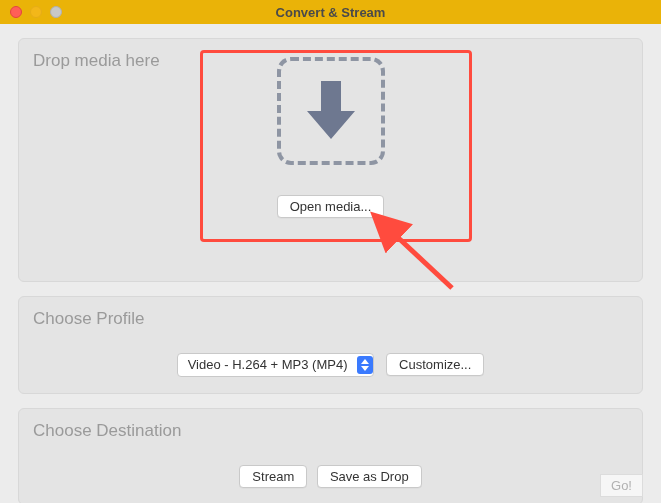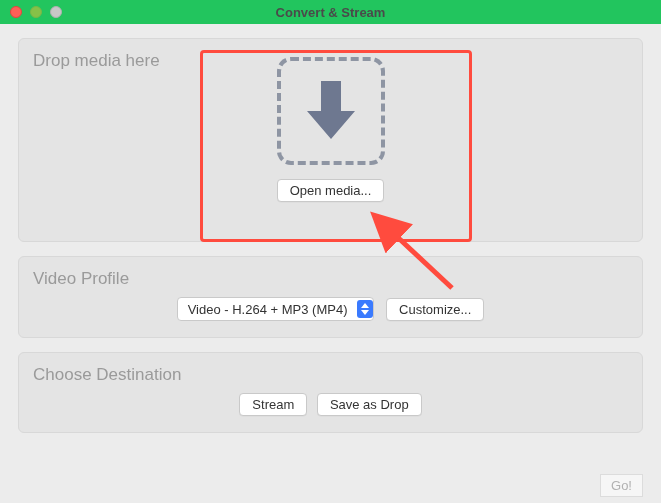--- a/index.html
+++ b/index.html
@@ -11,21 +11,21 @@
     font-size: 13px;
     color: #333;
     overflow: hidden;
     position: relative;
   }
   .titlebar {
     height: 24px;
     display: flex;
     align-items: center;
     position: relative;
-    background: #22c55e;
+    background: #eab308;
   }
   .traffic-lights {
     display: flex;
     gap: 8px;
     padding-left: 10px;
   }
   .tl { width: 12px; height: 12px; border-radius: 50%; }
   .tl.red { background: #ff5f57; border: 0.5px solid #e24640; }
   .tl.yel { background: #ffbd2e; border: 0.5px solid #e1a42c; opacity: 0.45; }
   .tl.grn { background: #c8c8c8; border: 0.5px solid #b0b0b0; }
@@ -48,21 +48,21 @@
     padding: 12px 14px 16px 14px;
     position: relative;
   }
   .panel-title {
     color: #9a9a9a;
     font-size: 17px;
     font-weight: 400;
     margin-bottom: 8px;
   }
   .drop-panel {
-    height: 204px;
+    height: 244px;
   }
   .drop-center {
     text-align: center;
     position: absolute;
     left: 0; right: 0;
     top: 18px;
   }
   .dashed-box {
     width: 108px;
     height: 108px;
@@ -77,20 +77,21 @@
   .btn {
     display: inline-block;
     background: #ffffff;
     border: 1px solid #c9c9c9;
     border-radius: 4px;
     padding: 3px 12px;
     font-size: 13px;
     color: #333;
     cursor: default;
     box-shadow: 0 0.5px 0 rgba(0,0,0,0.05);
+    margin-top: 16px;
   }
   .btn + .btn { margin-left: 6px; }
   .profile-row {
     text-align: center;
     margin-top: 6px;
   }
   .popup {
     display: inline-flex;
     align-items: center;
     background: #ffffff;
@@ -161,21 +162,21 @@
       <div class="dashed-box">
         <svg class="arrow-icon" viewBox="0 0 56 72">
           <path d="M18 6 H38 V36 H52 L28 64 L4 36 H18 Z" fill="#6e7890"></path>
         </svg>
       </div>
       <span class="btn">Open media...</span>
     </div>
   </div>
 
   <div class="panel">
-    <div class="panel-title">Video Profile</div>
+    <div class="panel-title">Choose Profile</div>
     <div class="profile-row">
       <span class="popup">
         <span>Video - H.264 + MP3 (MP4)</span>
         <span class="popup-arrows">
           <svg width="8" height="6" viewBox="0 0 8 6">
               <path d="M4 0 L8 5 L0 5 Z" fill="#fff"></path>
             </svg>
           <svg width="8" height="6" viewBox="0 0 8 6">
               <path d="M4 6 L0 1 L8 1 Z" fill="#fff"></path>
             </svg>

